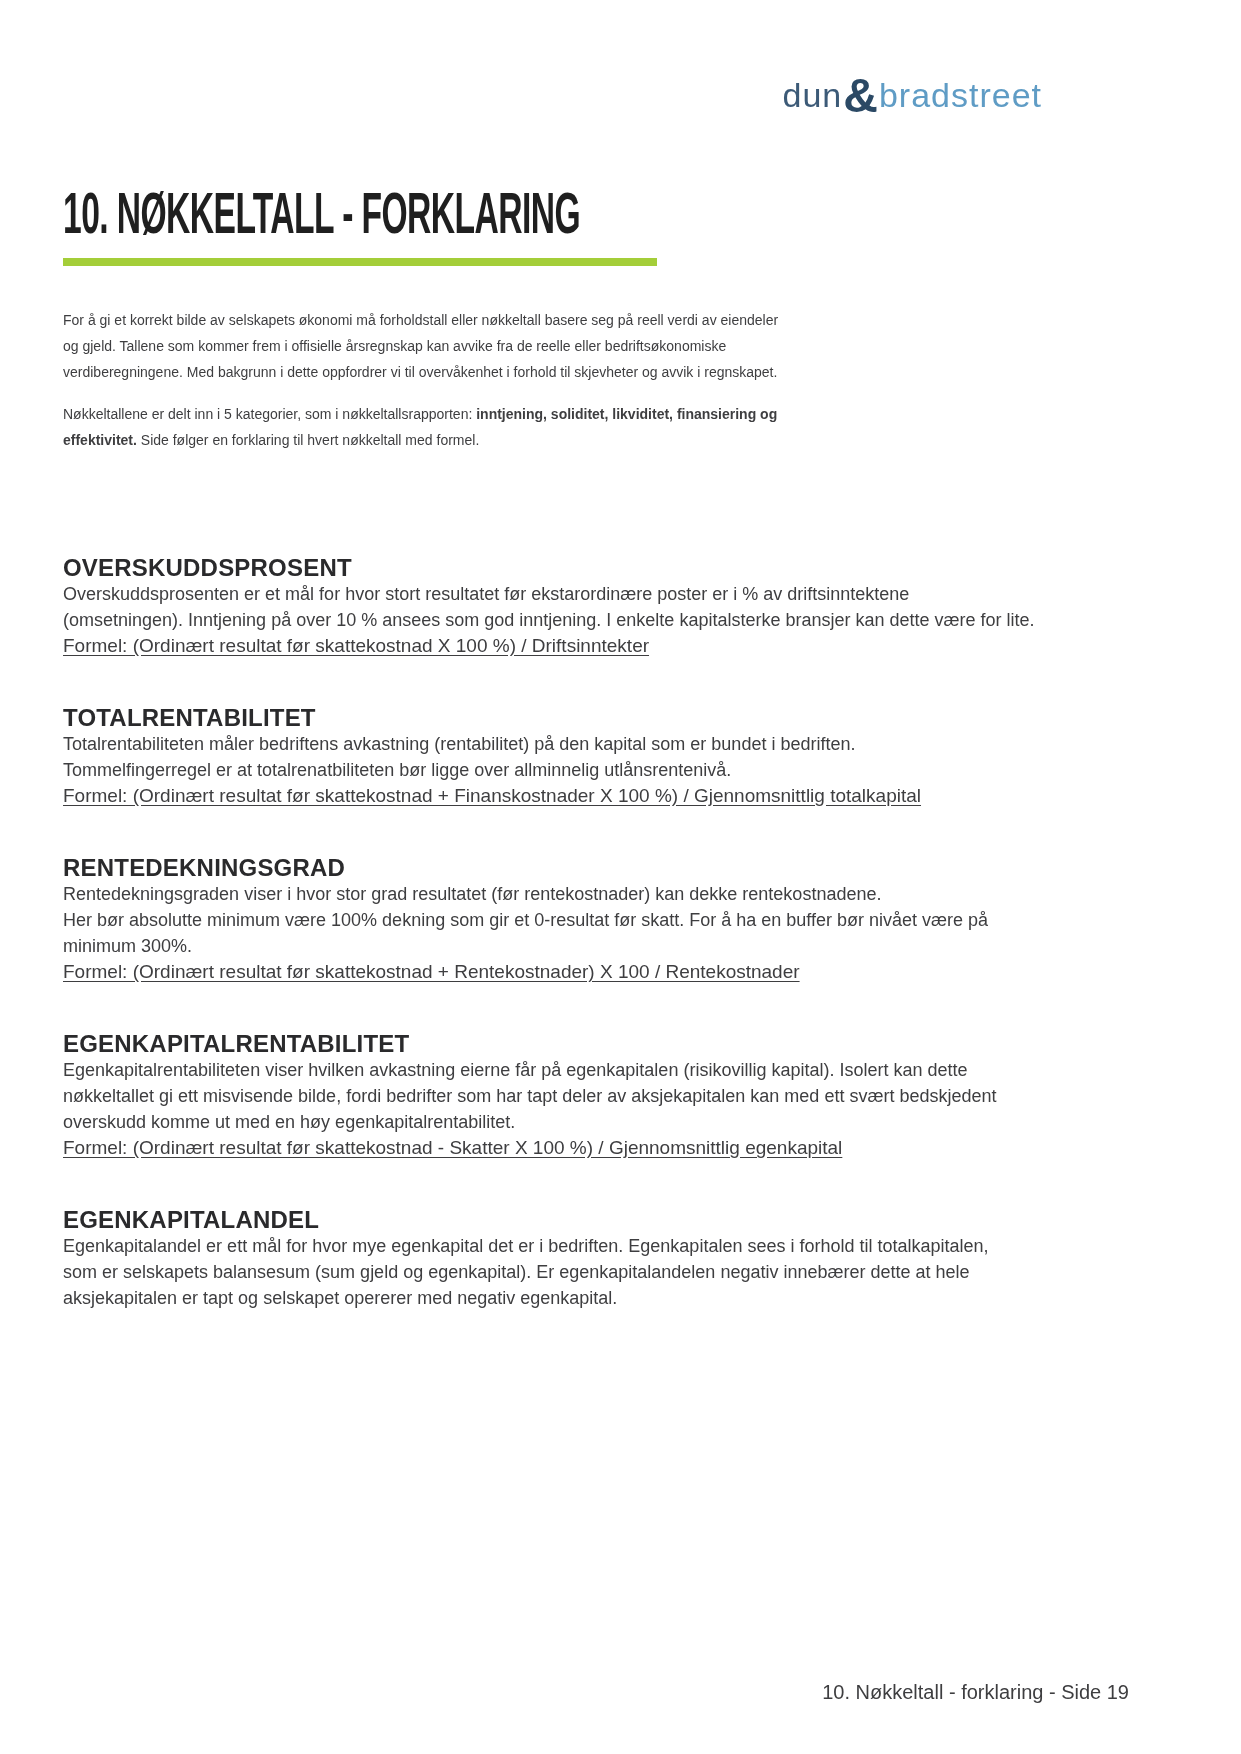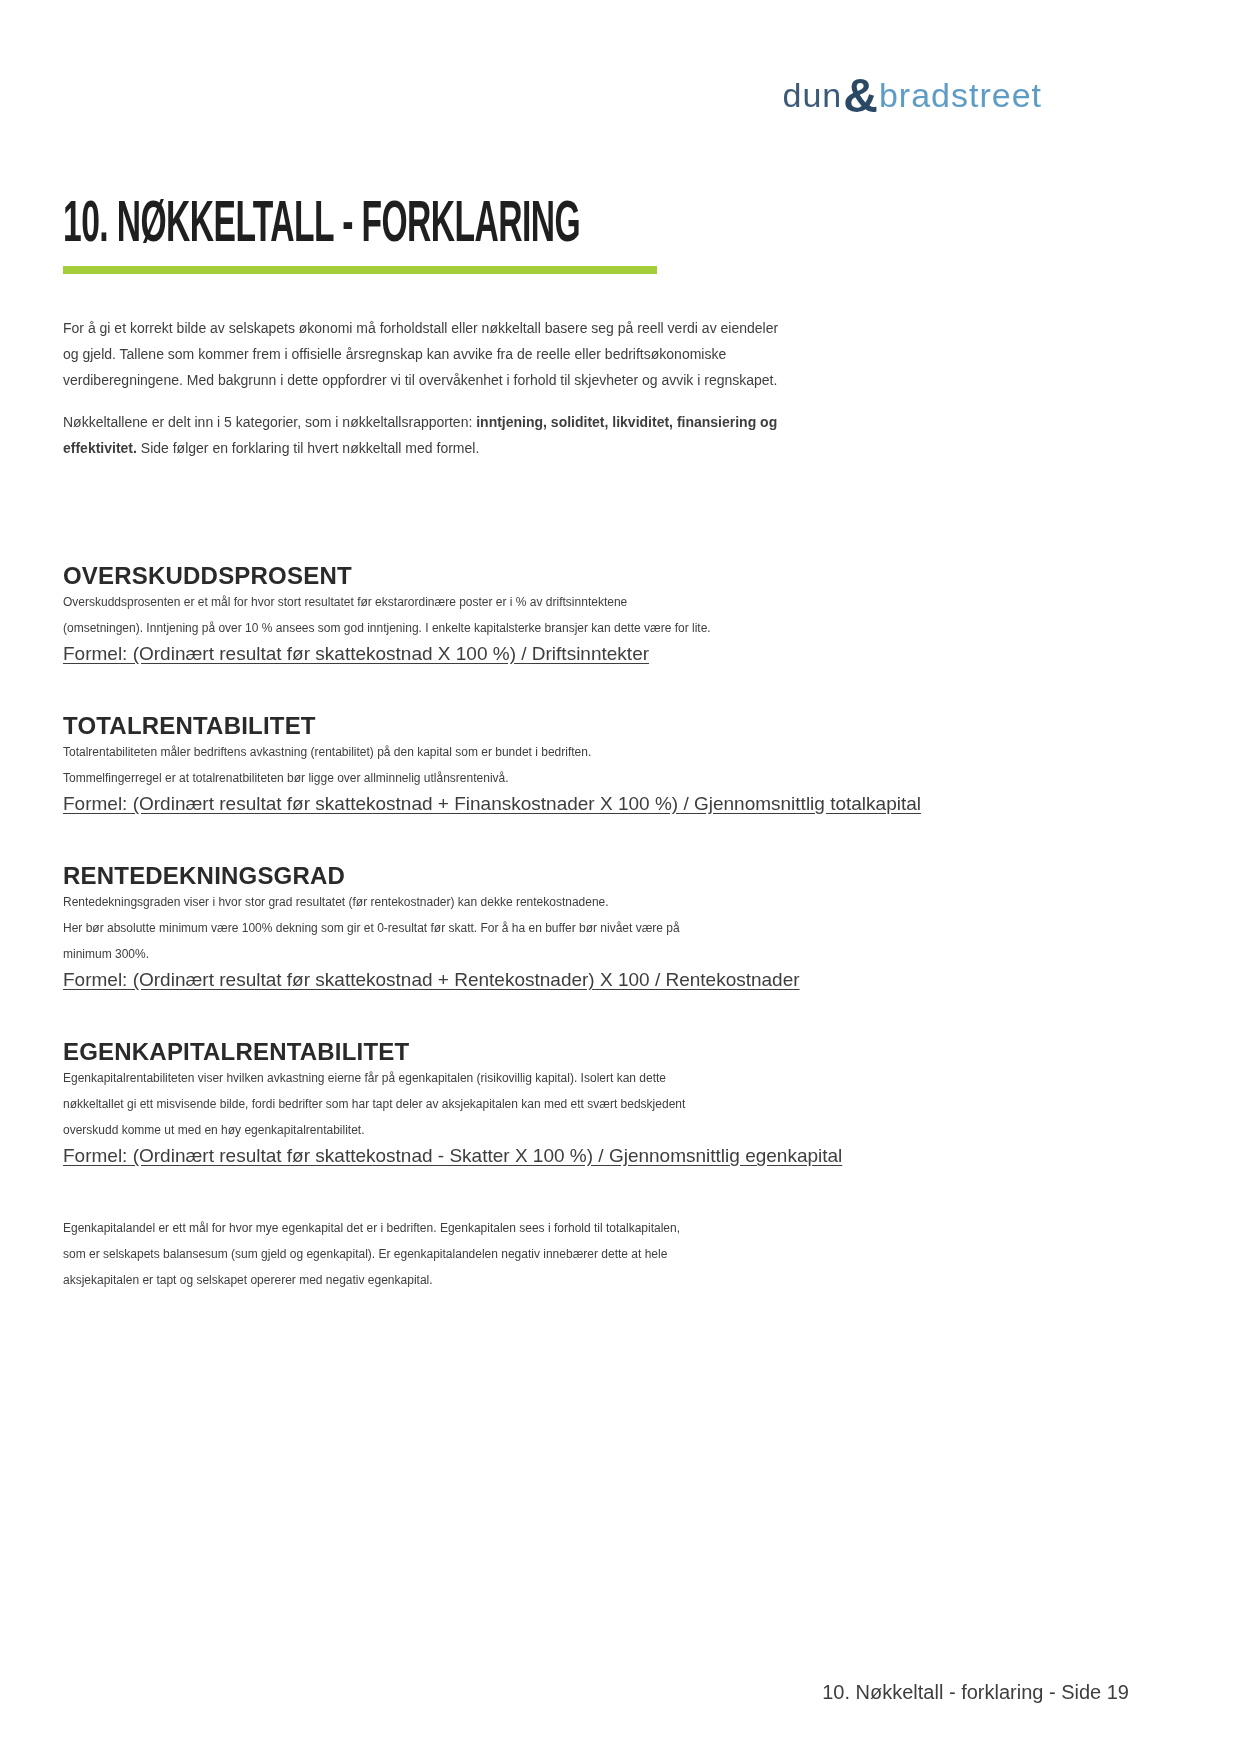--- a/index.html
+++ b/index.html
@@ -31,21 +31,21 @@
     vertical-align: -5px;
     margin: 0 1px;
     letter-spacing: 0;
   }
   .logo .brad { color: var(--logo-brad, #5f9cc5); }
 
   
   .content {
     position: absolute;
     left: 63px;
-    top: 8px;
+    top: 0;
     width: 1092px;
   }
 
   h1.title {
     margin: 0;
     padding-top: 188px;
     font-size: 58px;
     line-height: 50px;
     font-weight: 700;
     color: var(--title, #1f1f1f);
@@ -79,21 +79,21 @@
   .section h2 {
     margin: 0;
     font-size: 24px;
     line-height: 26px;
     font-weight: 700;
     letter-spacing: 0.2px;
     color: var(--heading-text, #2a2a2c);
   }
   .section .body {
     margin: 0;
-    font-size: 12px;
+    font-size: 18px;
     line-height: 26px;
     white-space: pre-line;
   }
   .section .formula {
     margin: 0;
     font-size: 19px;
     line-height: 26px;
     text-decoration: underline;
     text-underline-offset: 3px;
   }
@@ -155,20 +155,21 @@
 
       <div class="section">
         <h2>EGENKAPITALRENTABILITET</h2>
         <p class="body">Egenkapitalrentabiliteten viser hvilken avkastning eierne får på egenkapitalen (risikovillig kapital). Isolert kan dette
 nøkkeltallet gi ett misvisende bilde, fordi bedrifter som har tapt deler av aksjekapitalen kan med ett svært bedskjedent
 overskudd komme ut med en høy egenkapitalrentabilitet.</p>
         <p class="formula">Formel: (Ordinært resultat før skattekostnad - Skatter X 100 %) / Gjennomsnittlig egenkapital</p>
       </div>
 
       <div class="section">
+        <h2>EGENKAPITALANDEL</h2>
         <p class="body">Egenkapitalandel er ett mål for hvor mye egenkapital det er i bedriften. Egenkapitalen sees i forhold til totalkapitalen,
 som er selskapets balansesum (sum gjeld og egenkapital). Er egenkapitalandelen negativ innebærer dette at hele
 aksjekapitalen er tapt og selskapet opererer med negativ egenkapital.</p>
       </div>
 
     </div>
   </div>
 
   <div class="footer">10. Nøkkeltall - forklaring - Side 19</div>
 

